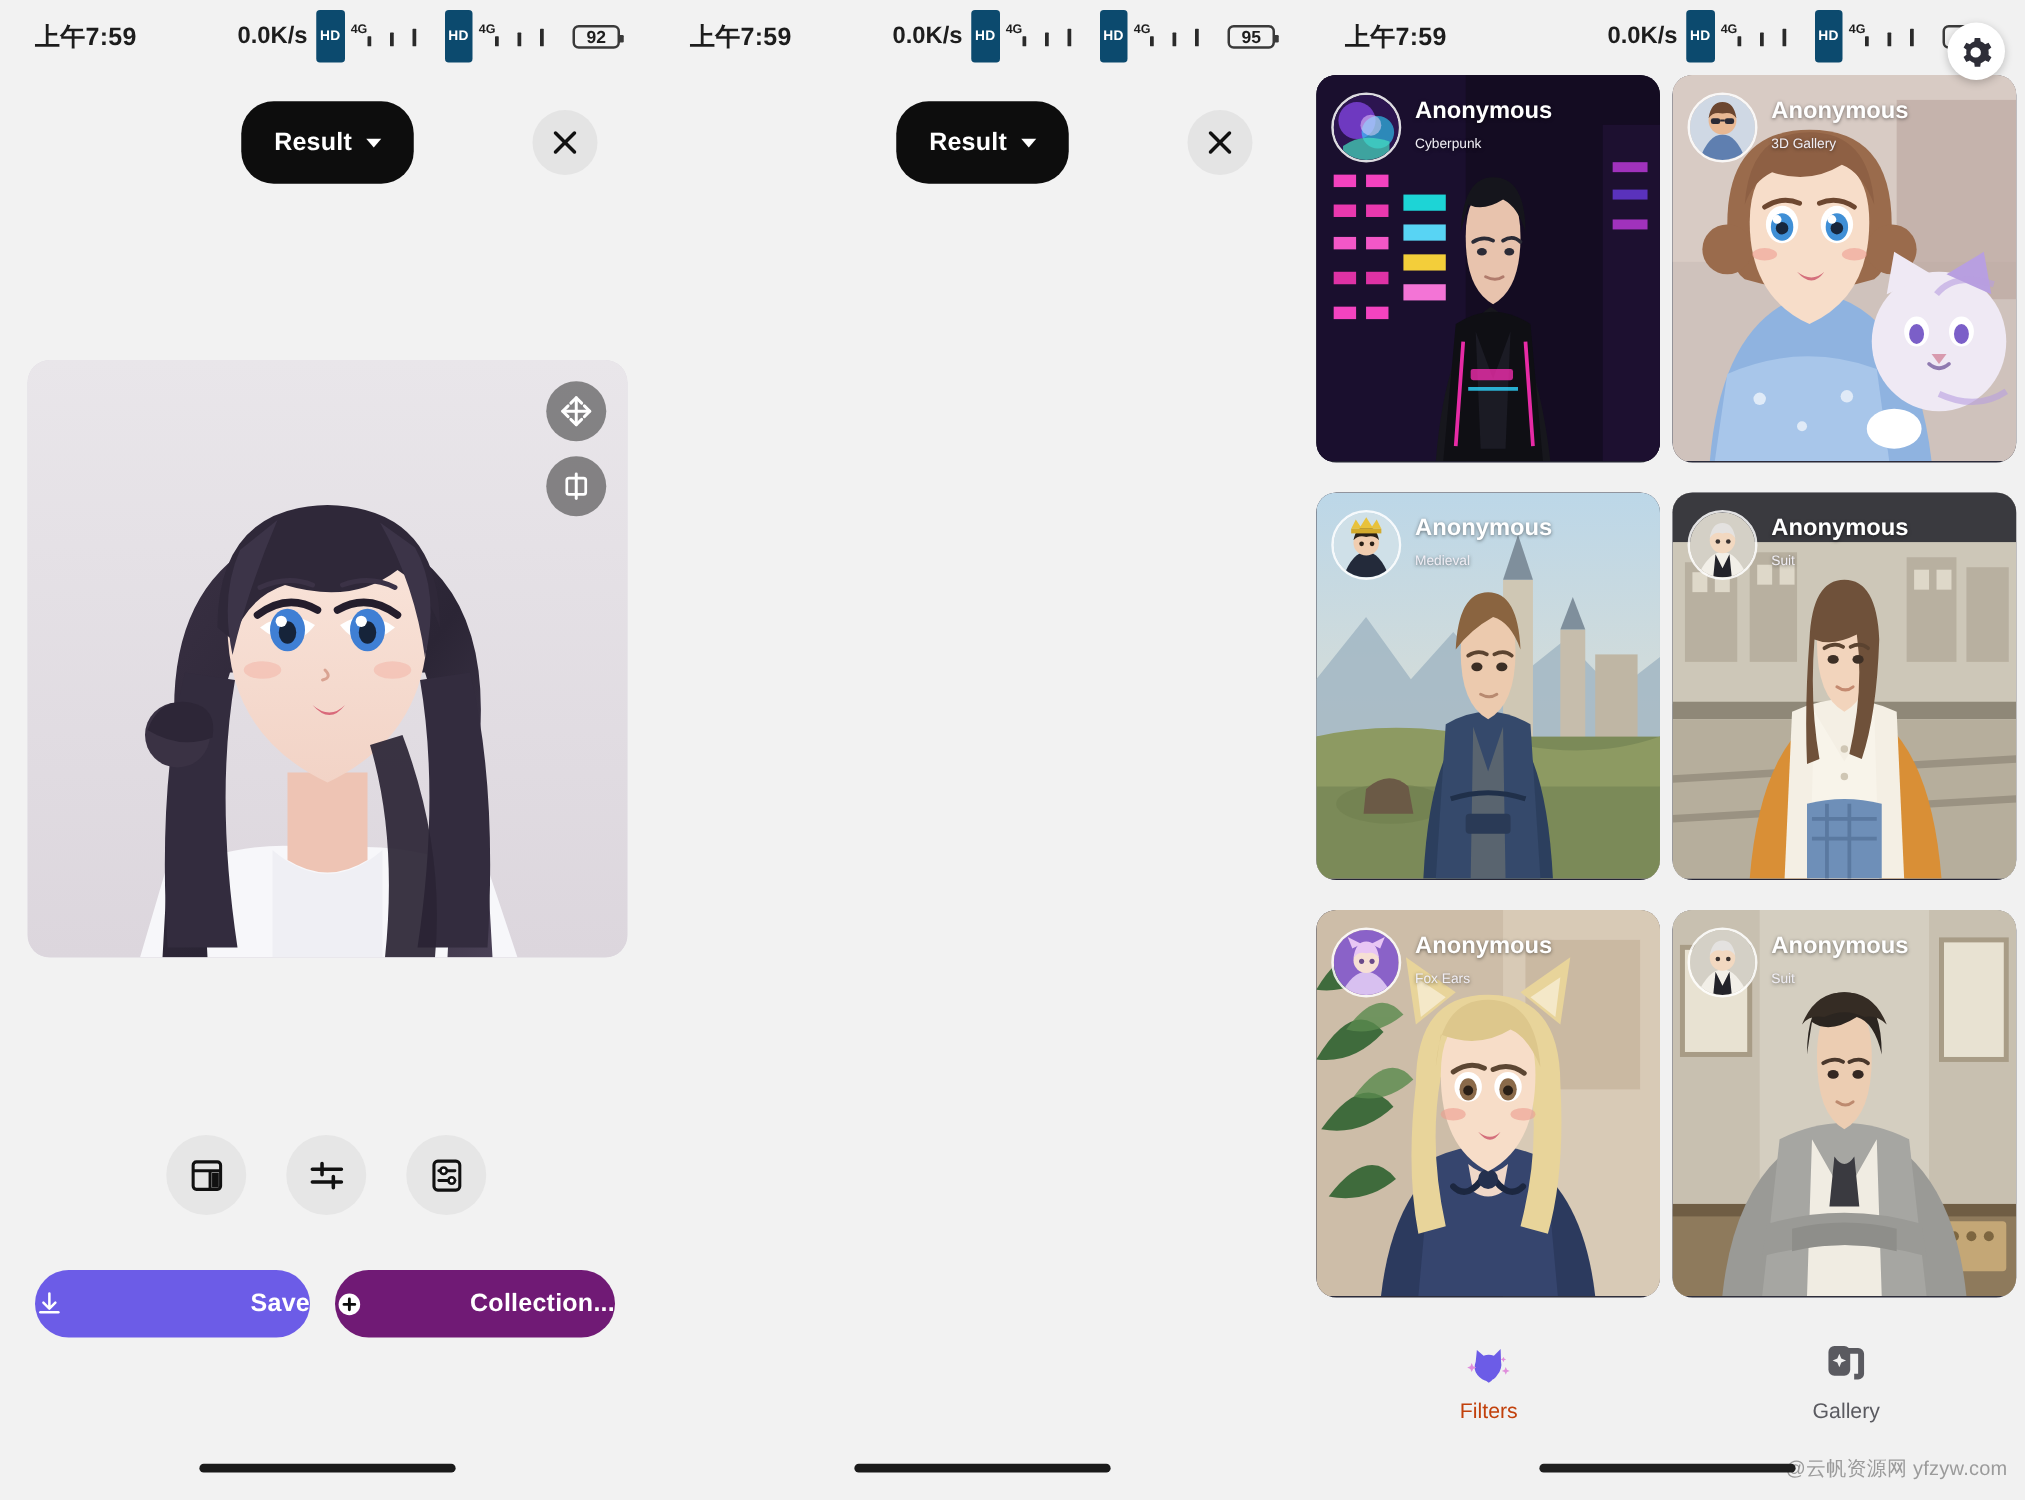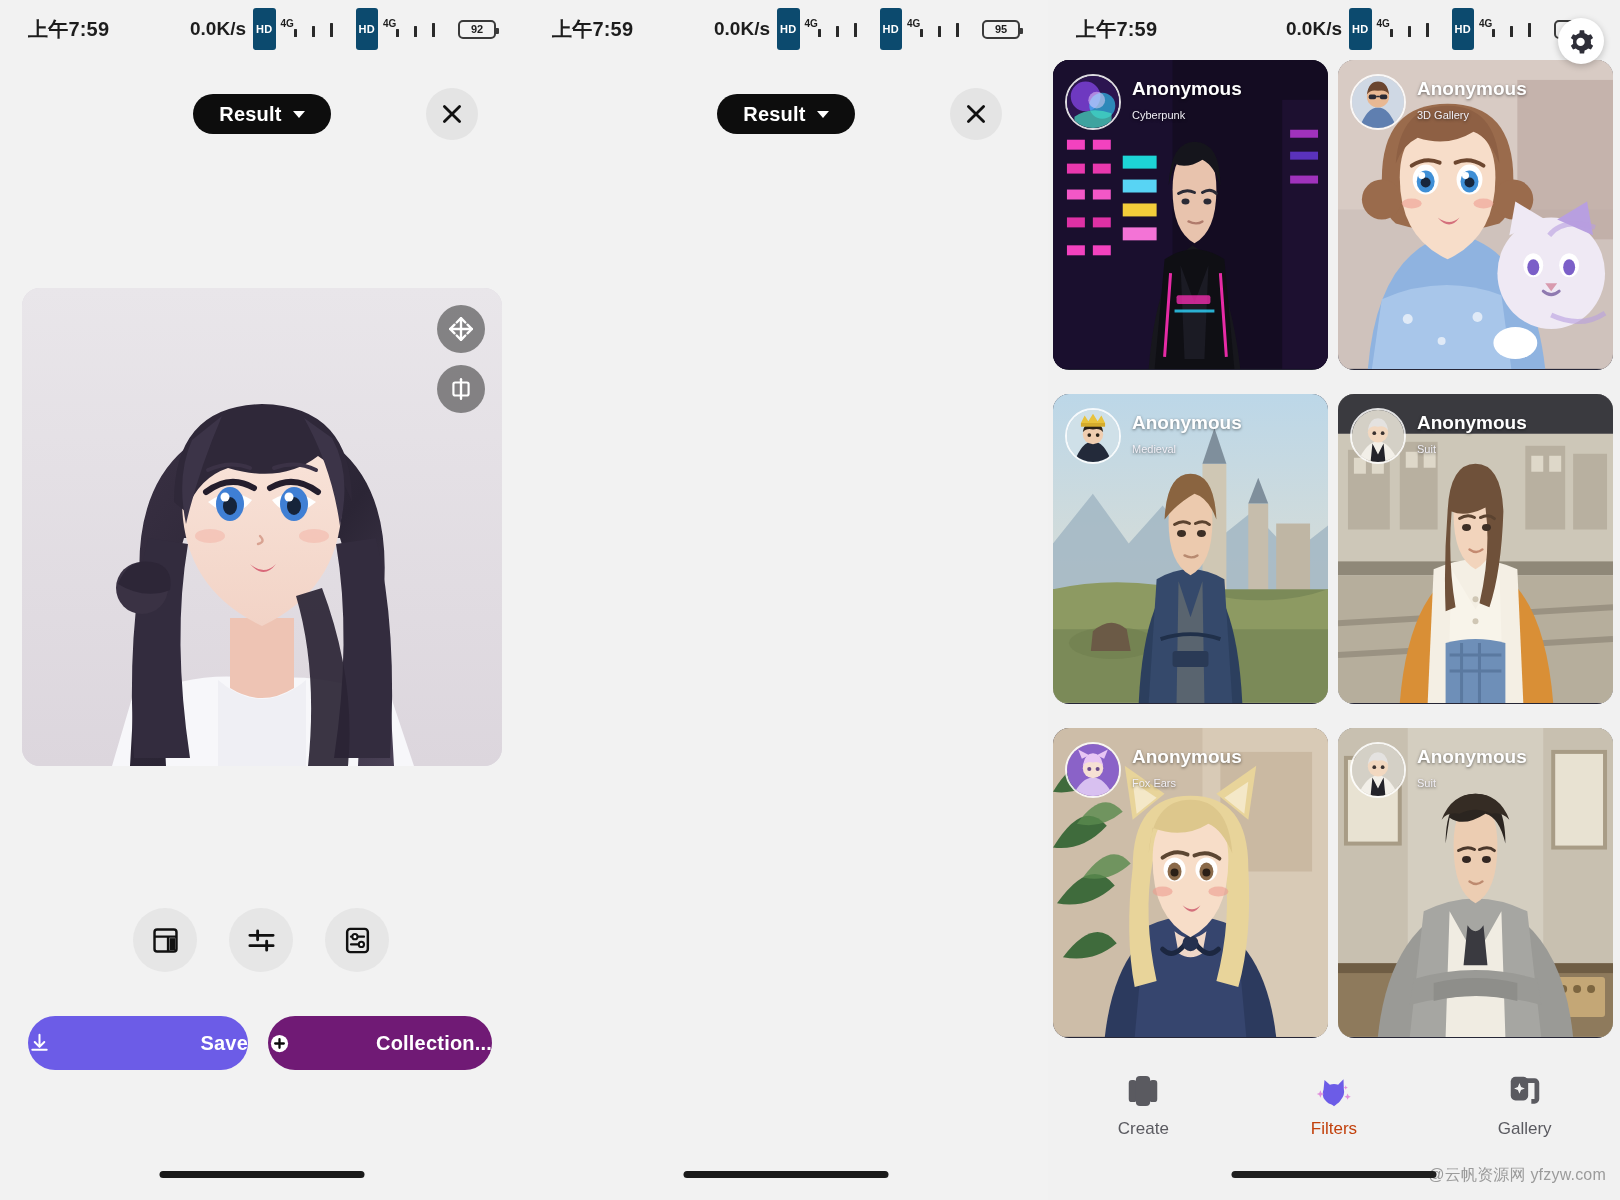--- a/index.html
+++ b/index.html
@@ -31,32 +31,32 @@
     border-radius: 3px; padding: 15px 3px; line-height: 1.1; letter-spacing: .3px;
   }
   .sig { display: inline-flex; align-items: flex-end; gap: 15px; height: 16px; position: relative; padding-left: 13px;}
   .sig i { display: block; width: 3px; background: #2a2a2a; border-radius: .5px; }
   .sig i:nth-child(1){height:5px;} .sig i:nth-child(2){height:8px;}
   .sig i:nth-child(3){height:11px;} .sig i:nth-child(4){height:14px;}
   .sig .g4 { position: absolute; left: 0; top: -3px; font-size: 10px; font-weight: 700; }
   .batt {
     display: inline-flex; align-items: center; justify-content: center;
     min-width: 38px; height: 19px; border: 2px solid #3a3a3a; border-radius: 5px;
-    font-size: 11px; font-weight: 700; padding: 0 4px; position: relative;
+    font-size: 14px; font-weight: 700; padding: 0 4px; position: relative;
   }
   .batt::after { content:""; position:absolute; right:-5px; top:6px; width:3px; height:6px; background:#3a3a3a; border-radius:0 1px 1px 0;}
 
   
   .topbar {
     position: absolute; top: 88px; left: 0; right: 0; height: 52px;
     display: flex; align-items: center; justify-content: center;
   }
   .result-pill {
     background: #0d0d0d; color: #fff; border-radius: 26px;
-    height: 40px; min-width: 130px; padding: 0 26px;
+    height: 66px; min-width: 130px; padding: 0 26px;
     display: flex; align-items: center; justify-content: center; gap: 11px;
     font-size: 20px; font-weight: 700; letter-spacing: .2px;
   }
   .chev { width: 0; height: 0; border-left: 6px solid transparent; border-right: 6px solid transparent; border-top: 7px solid #fff; }
   .close-btn {
     position: absolute; right: 46px; top: 50%; transform: translateY(-50%);
     width: 52px; height: 52px; border-radius: 50%; background: #e4e4e4;
     display: flex; align-items: center; justify-content: center;
   }
   .close-btn svg { width: 26px; height: 26px; }
@@ -737,28 +737,20 @@
           <div class="f-meta">
             <div class="f-name">Anonymous</div>
             <div class="f-style">Suit</div>
           </div>
         </div>
       </div>
 
     </div>
 
     <div class="bottom-nav">
-      <div class="nav-item">
-        <svg viewBox="0 0 24 24">
-          <rect x="3" y="5" width="5" height="14" rx="2" fill="#5a5a60"></rect>
-          <rect x="16" y="5" width="5" height="14" rx="2" fill="#5a5a60"></rect>
-          <rect x="7.5" y="2.5" width="9" height="19" rx="2.6" fill="#5a5a60"></rect>
-        </svg>
-        <span class="nav-label">Create</span>
-      </div>
       <div class="nav-item active">
         <svg viewBox="0 0 24 24">
           <path d="M6 5 L5.4 11 Q4 14.6 6.2 17.6 Q9 21.2 12.4 20.6 Q15 20.2 16.4 17.6 Q19 14.4 18.2 10.6 L18 4.6 L14.6 8 Q12 7 9.4 8 Z" fill="#6c5ce7"></path>
           <path d="M12 18 l1.6 2.4 l-1.6 1.2 l-1.6 -1.2z" fill="#6c5ce7"></path>
           <path d="M3.4 11.6 l.7 1.6 l1.6 .7 l-1.6 .7 l-.7 1.6 l-.7 -1.6 l-1.6 -.7 l1.6 -.7z" fill="#e08fdc"></path>
           <path d="M20.6 13.6 l.6 1.4 l1.4 .6 l-1.4 .6 l-.6 1.4 l-.6 -1.4 l-1.4 -.6 l1.4 -.6z" fill="#e08fdc"></path>
           <path d="M19.4 8.4 l.4 1 l1 .4 l-1 .4 l-.4 1 l-.4 -1 l-1 -.4 l1 -.4z" fill="#e08fdc"></path>
         </svg>
         <span class="nav-label">Filters</span>
       </div>

